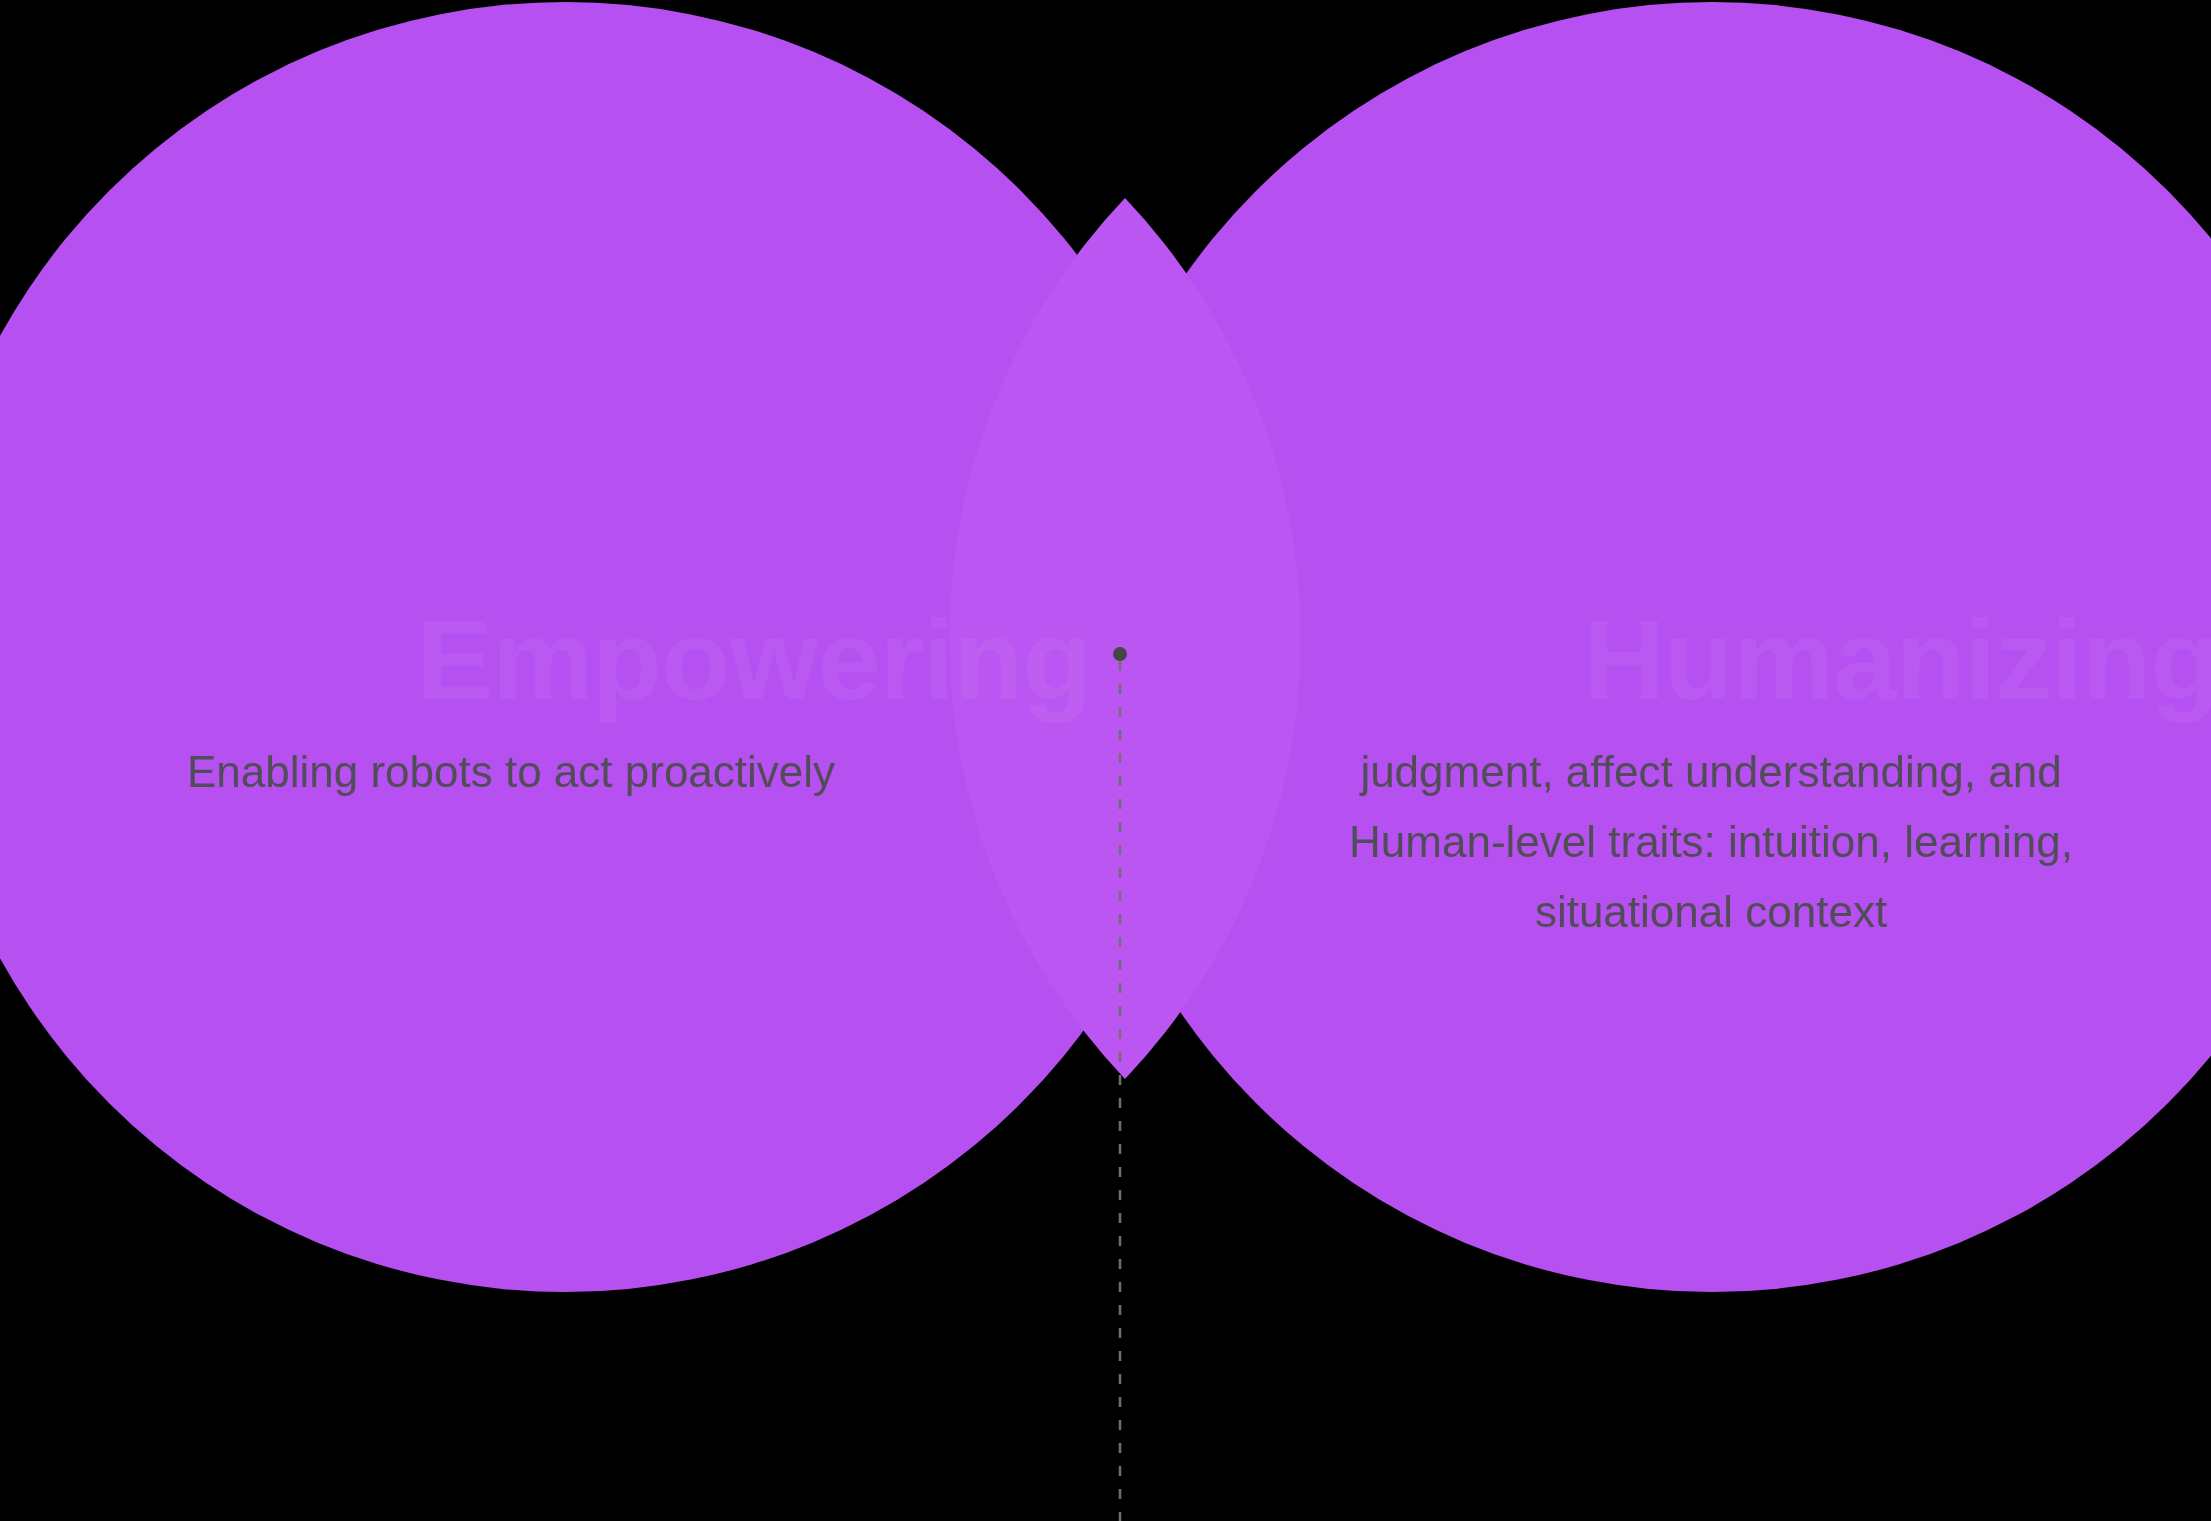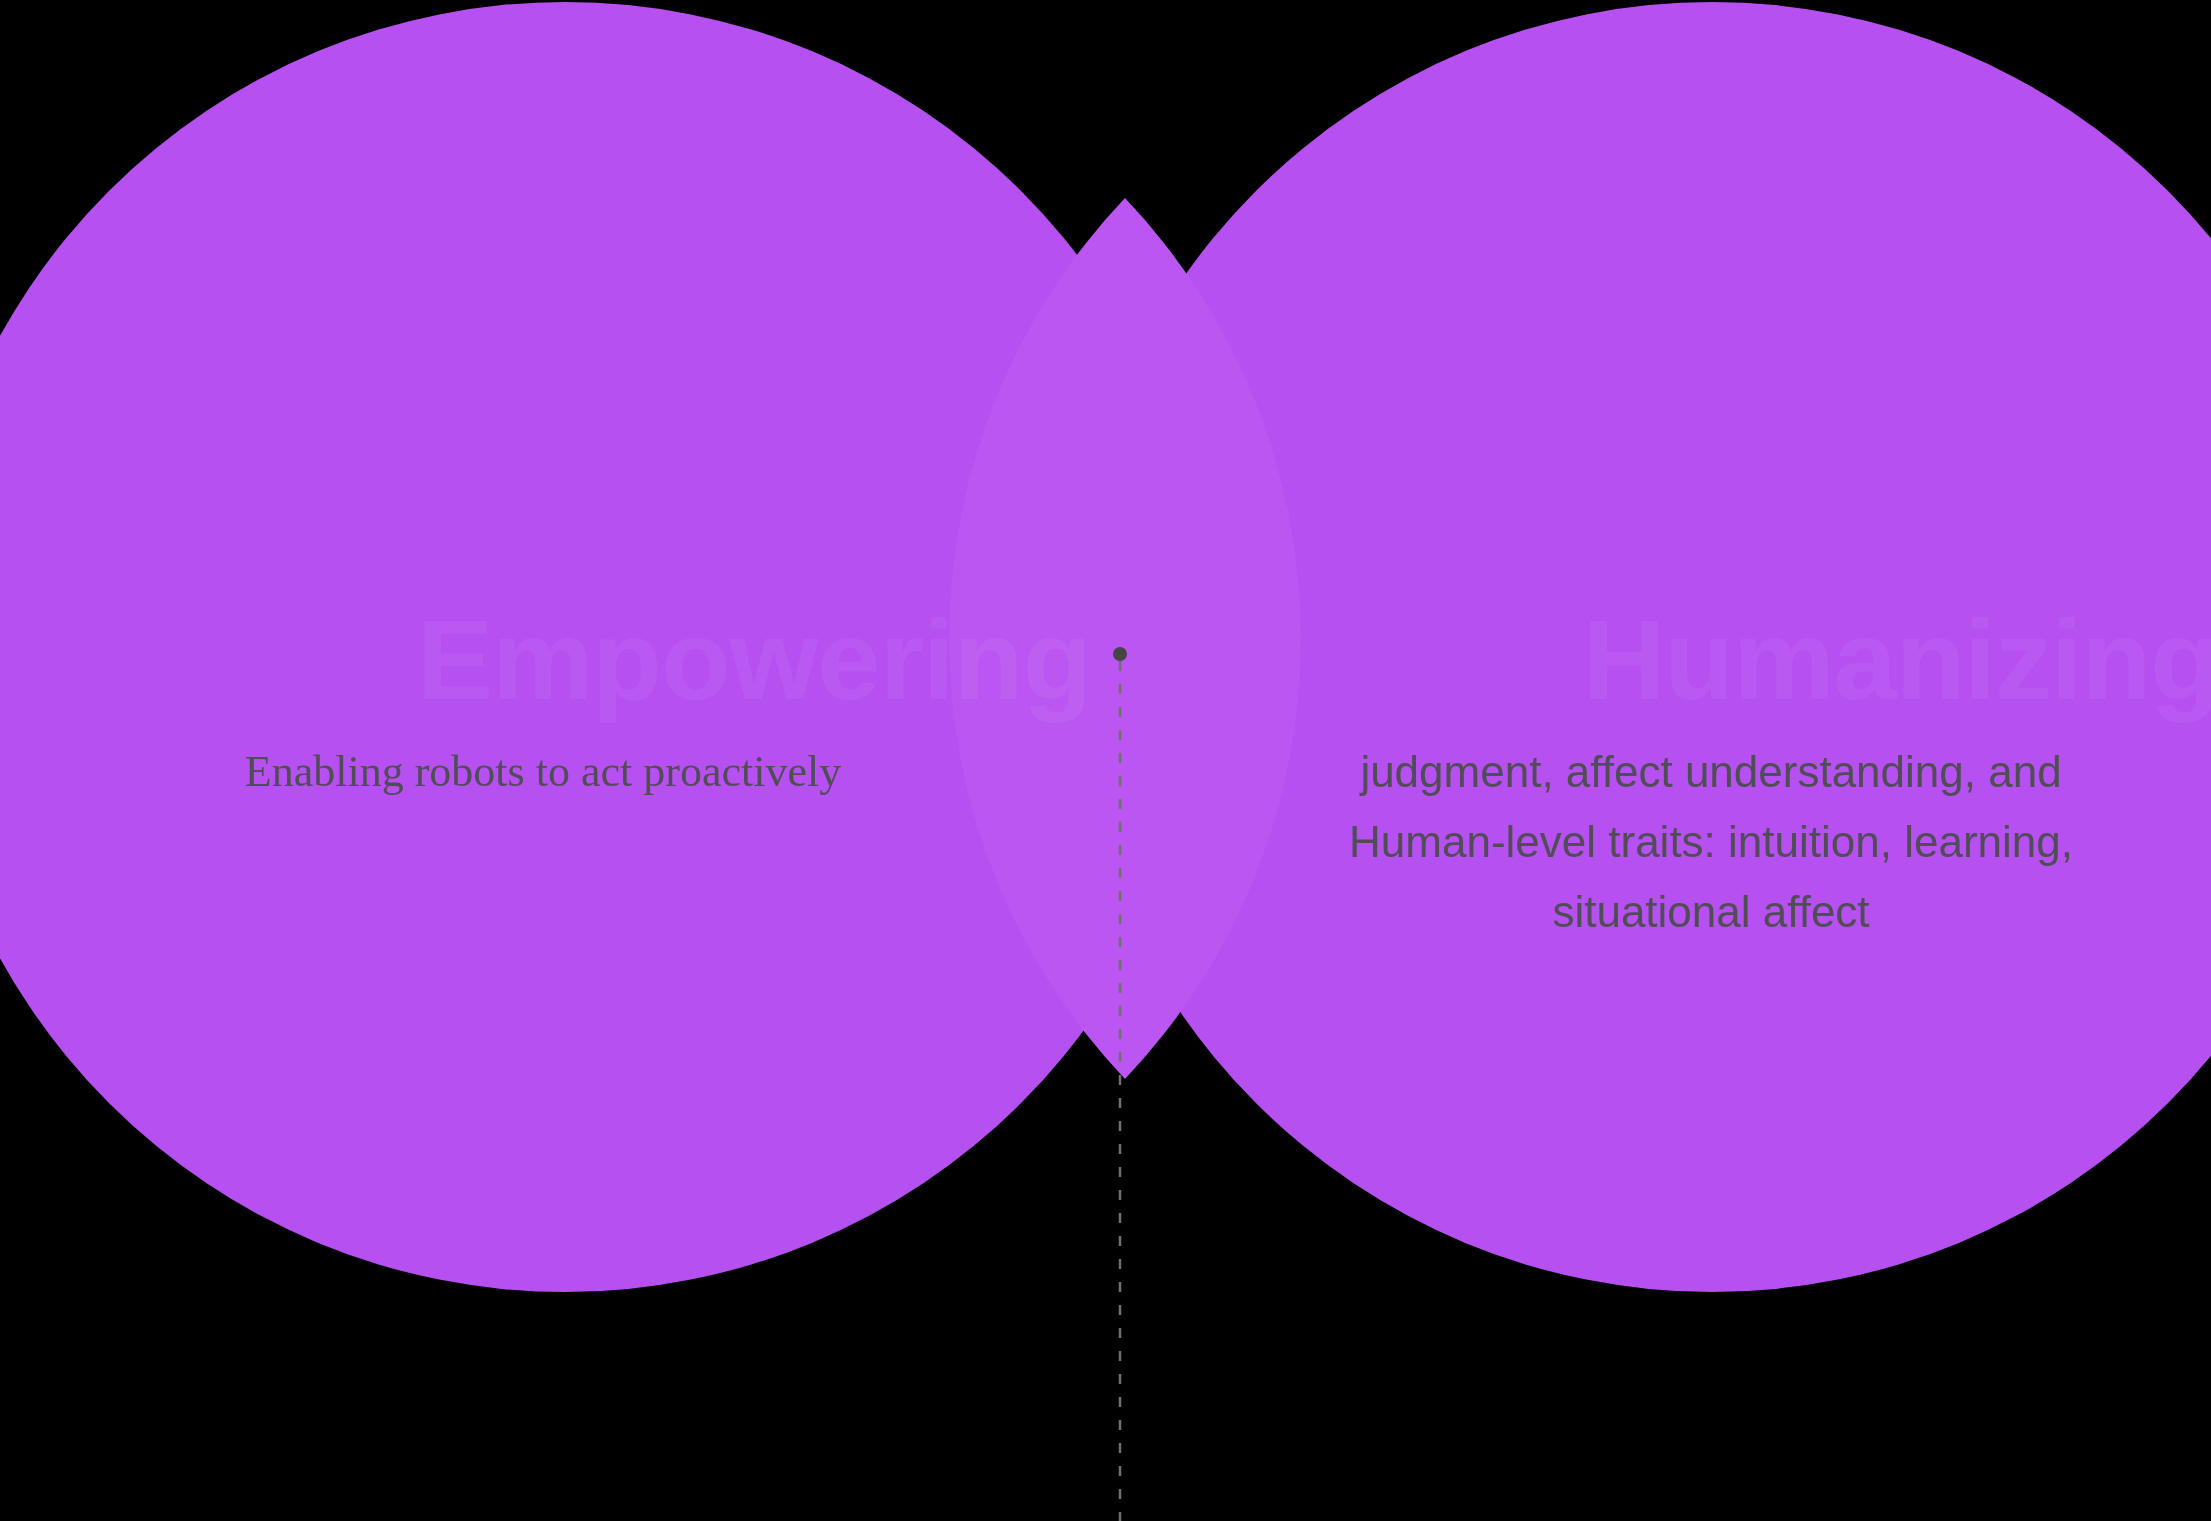--- a/index.html
+++ b/index.html
@@ -37,21 +37,21 @@
     top: 737px;
     transform: translateX(-50%);
     text-align: center;
     font-size: 44px;
     line-height: 70px;
     font-weight: 400;
     color: #514d57;
     white-space: nowrap;
     z-index: 4;
   }
-  .left-desc  { left: 543px; font-family: Liberation Serif, serif; }
+  .left-desc  { left: 511px; }
   .right-desc { left: 1711px; }
 </style>
 </head>
 <body>
 
 <svg class="shapes" width="2211" height="1521" viewBox="0 0 2211 1521">
   <circle cx="565" cy="647" r="645" fill="#b750f1"></circle>
   <circle cx="1712" cy="647" r="645" fill="#b750f1"></circle>
   <path d="M 1125 198 A 640 640 0 0 1 1125 1079 A 640 640 0 0 1 1125 198 Z" fill="#bb56f2"></path>
   <line x1="1120" y1="661" x2="1120" y2="1521" stroke="#6f6f6f" stroke-width="2.5" stroke-dasharray="10 13"></line>
@@ -61,14 +61,14 @@
 <div class="faint-title left-title">Empowering</div>
 <div class="faint-title right-title">Humanizing</div>
 
 <div class="desc left-desc">
   <div>Enabling robots to act proactively</div>
 </div>
 
 <div class="desc right-desc">
   <div>judgment, affect understanding, and</div>
   <div>Human-level traits: intuition, learning,</div>
-  <div>situational affect</div>
+  <div>situational context</div>
 </div>
 
 </body></html>

